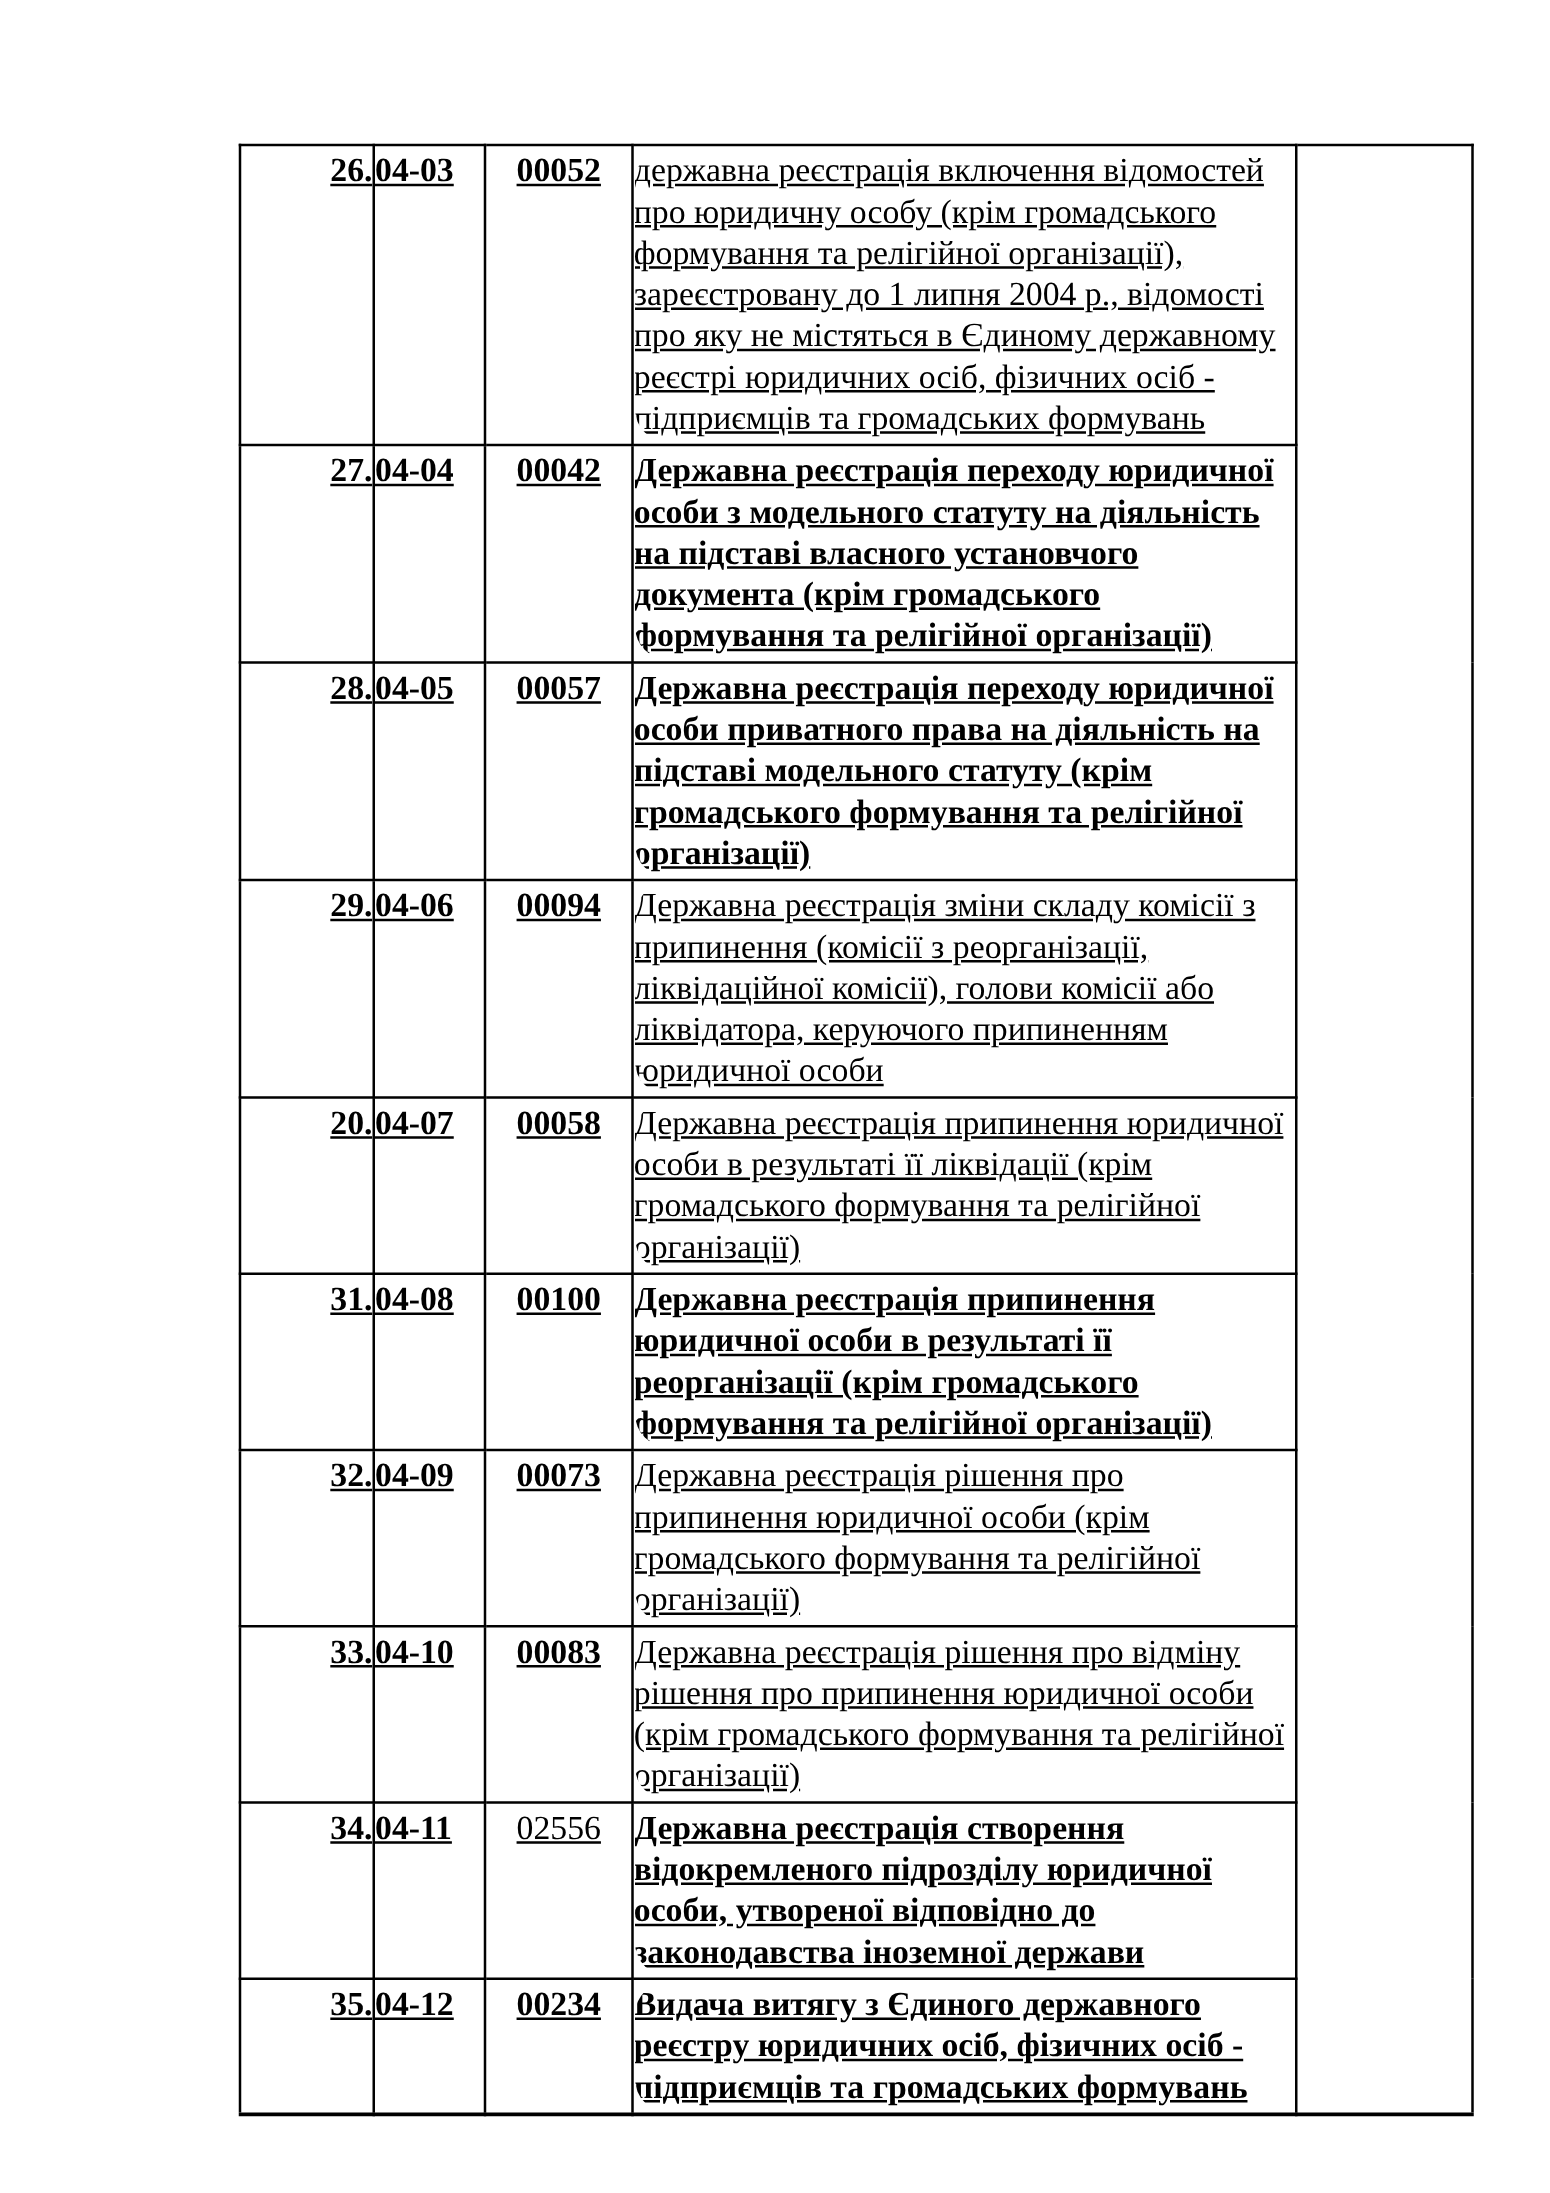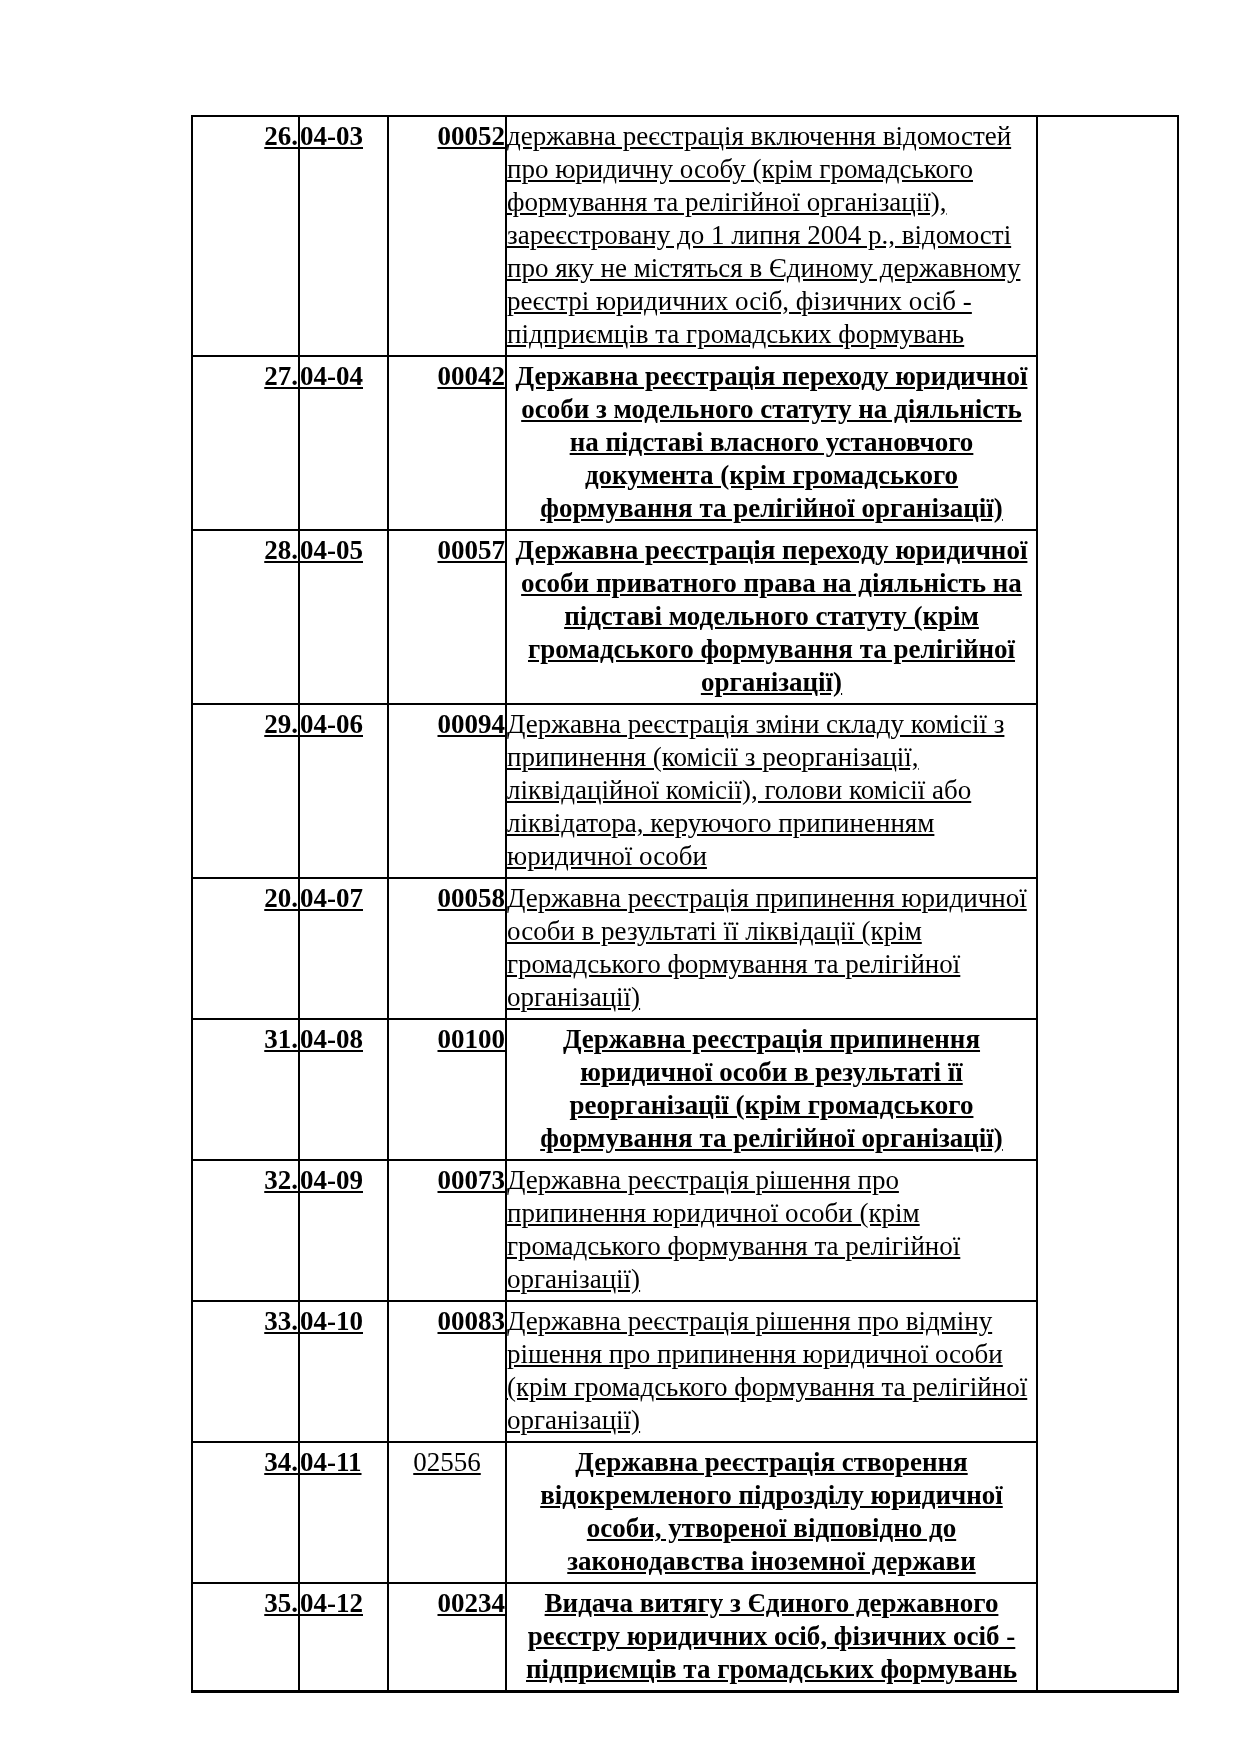--- a/index.html
+++ b/index.html
@@ -41,38 +41,38 @@
     text-align: right;
     padding-right: 21px;
   }
   td.c-stage {
     font-weight: bold;
     text-align: left;
     padding-left: 11px;
   }
   td.c-code {
     font-weight: bold;
-    text-align: right;
+    text-align: center;
     padding-left: 11px;
   }
   td.c-code.light {
     font-weight: normal;
     text-align: center;
     padding-left: 0;
     margin-left: 17px;
   }
   td.c-desc {
     font-weight: normal;
     text-align: left;
     padding-left: 12px;
     padding-right: 6px;
+    border-radius: 29px;
   }
   td.c-desc.bold {
     font-weight: bold;
-    text-align: center;
   }
   td.c-notes {
     border-left: 4px solid #000;
   }
 </style>
 </head>
 <body>
 
 <div class="page">
   <table class="services">

